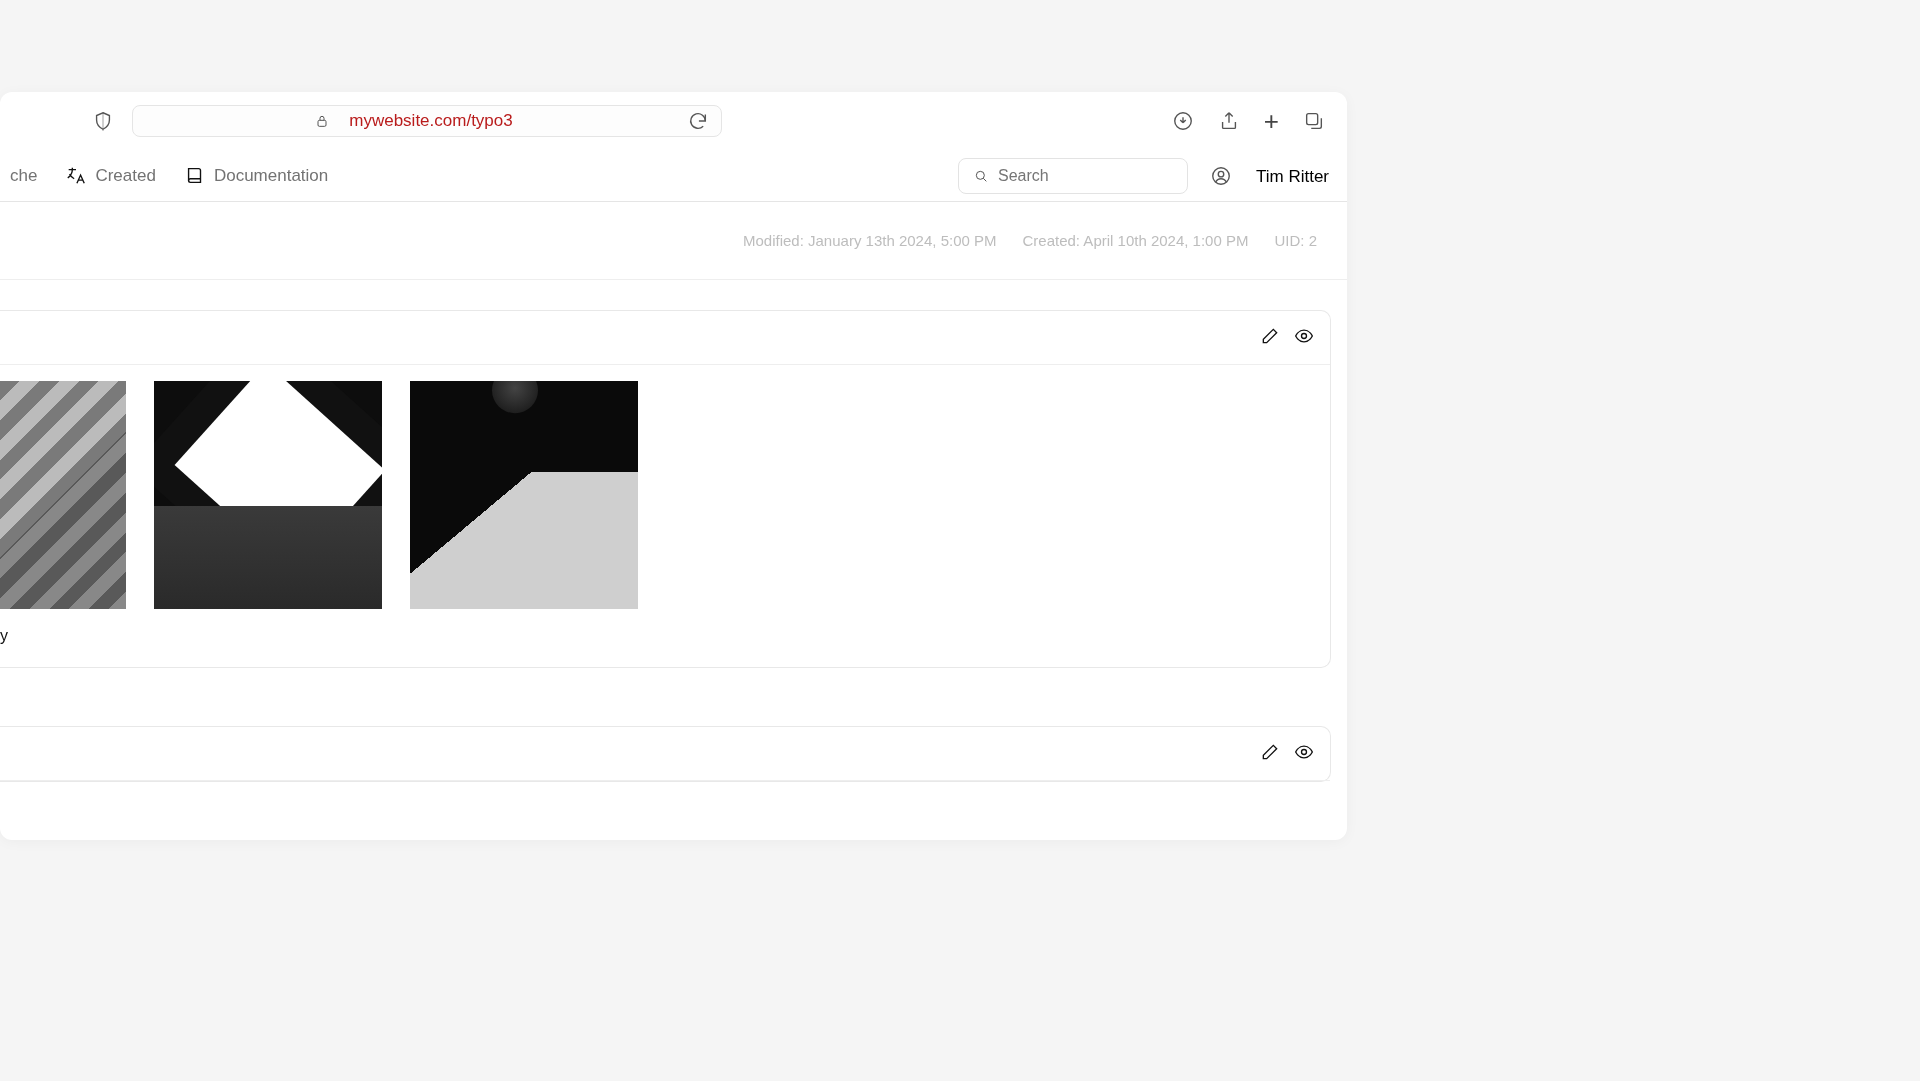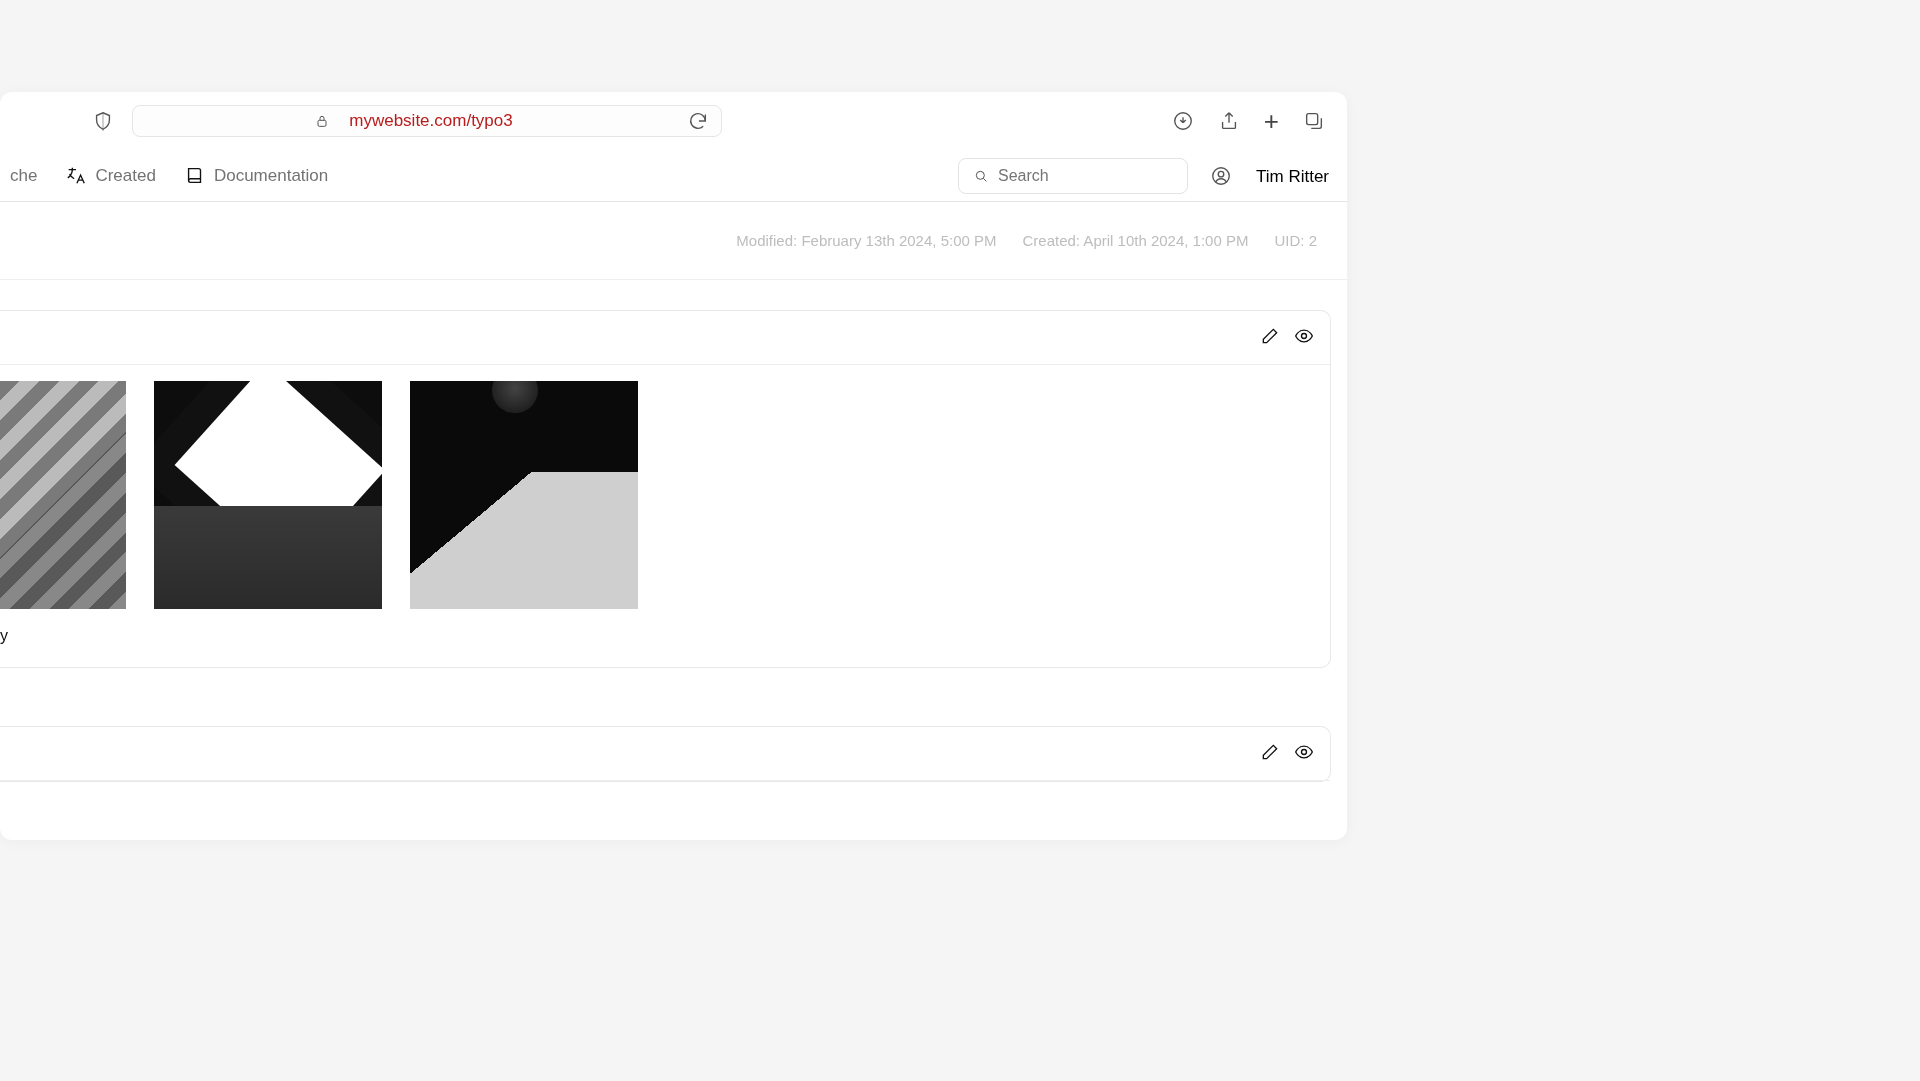--- a/index.html
+++ b/index.html
@@ -329,21 +329,21 @@
               <circle cx="12" cy="10" r="3"></circle>
               <path d="M6 19c1.5-3 4-4 6-4s4.5 1 6 4"></path>
             </svg>
         </span>
         <span>Tim Ritter</span>
       </div>
     </div>
   </div>
 
   <div class="meta-row">
-    <span>Modified: February 13th 2024, 5:00 PM</span>
+    <span>Modified: January 13th 2024, 5:00 PM</span>
     <span>Created: April 10th 2024, 1:00 PM</span>
     <span>UID: 2</span>
   </div>
 
   <div class="content-area">
 
     <div class="panel left-cut">
       <div class="panel-head">
         <span class="act">
           <svg viewBox="0 0 24 24">

